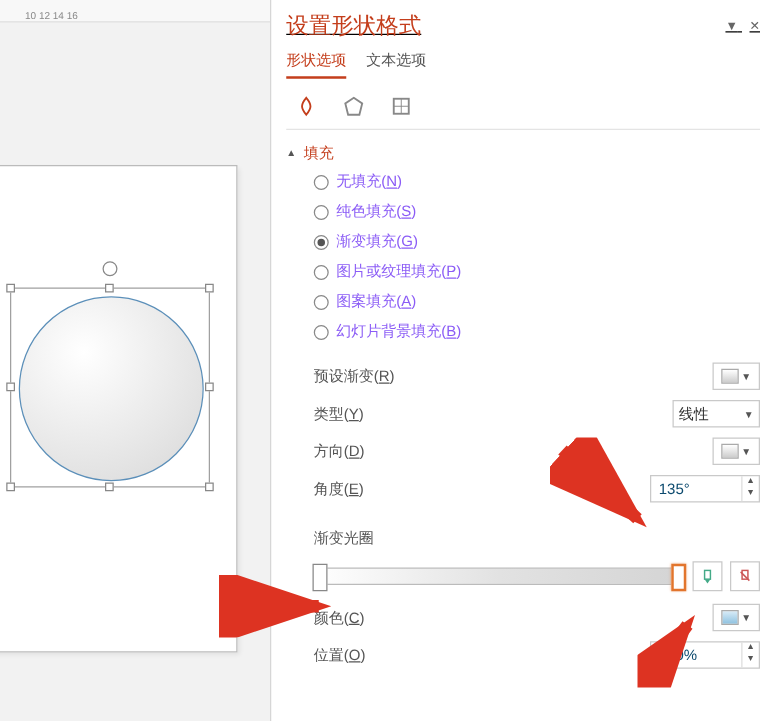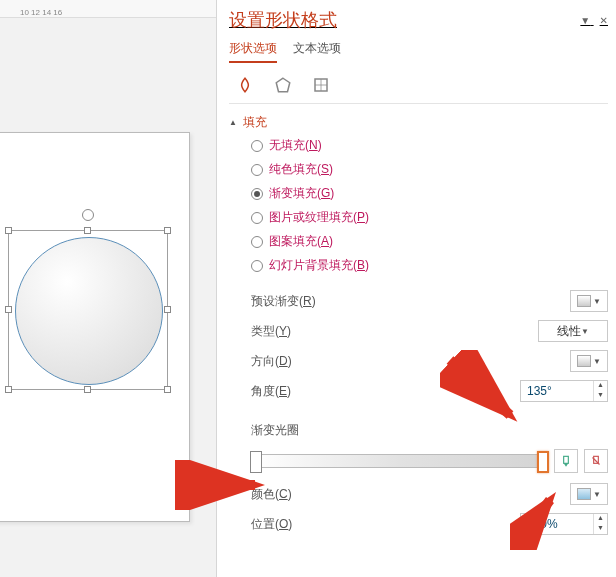--- a/index.html
+++ b/index.html
@@ -143,21 +143,21 @@
   .section-header .tri {
     font-size: 8px; color: #555; margin-right: 6px;
   }
   .radios {
     padding-left: 22px;
     display: flex; flex-direction: column; gap: 7px;
     margin-bottom: 12px;
   }
   .radio-item {
     display: flex; align-items: center;
-    color: #be185d; font-size: 12px;
+    color: #8b5cf6; font-size: 12px;
     cursor: pointer;
   }
   .radio-item .rb {
     width: 12px; height: 12px;
     border: 1px solid #888;
     border-radius: 50%;
     margin-right: 6px;
     display: flex; align-items: center; justify-content: center;
   }
   .radio-item.checked .rb::after {
@@ -189,21 +189,21 @@
   }
   .swatch-btn.fill .sw {
     background: linear-gradient(#d8ebf7, #8fc2e0);
   }
   .swatch-btn .caret {
     font-size: 8px; color: #555;
   }
   .combo {
     width: 70px; height: 22px;
     border: 1px solid #c9c9c9;
-    display: flex; align-items: center; justify-content: center;
+    display: flex; align-items: center; justify-content: space-between;
     padding: 0 4px;
     font-size: 12px; color: #333;
     cursor: pointer; background: #fff;
   }
   .combo .caret { font-size: 8px; color: #555; }
   .spinner {
     width: 88px; height: 22px;
     border: 1px solid #c9c9c9;
     display: flex; align-items: center;
     background: #fff;

